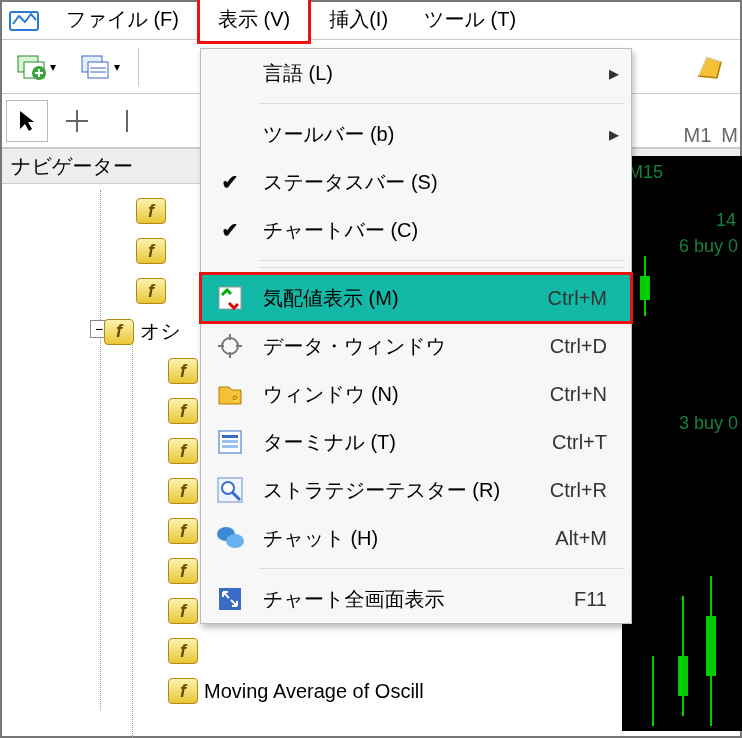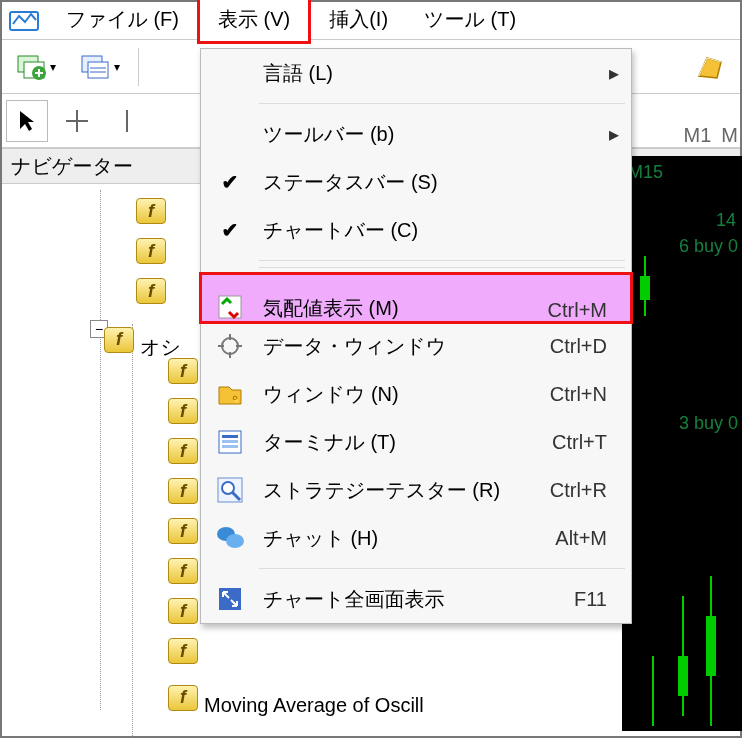--- a/index.html
+++ b/index.html
@@ -20,39 +20,39 @@
 .tbtn .dd { margin-left: 4px; font-size: 12px; }
 .sep { width: 1px; height: 38px; background: #ccc; margin: 0 4px; }
 
 
 .nav-header { background: #eee; border: 1px solid #ccc; height: 36px; display: flex; align-items: center; padding: 0 10px; font-size: 20px; }
 .tree-area { position: relative; height: 560px; }
 .tree-line { position: absolute; left: 100px; top: 6px; width: 1px; height: 520px; border-left: 1px dotted #999; }
 .tree-line2 { position: absolute; left: 132px; top: 140px; width: 1px; height: 510px; border-left: 1px dotted #999; }
 .expander { position: absolute; left: 90px; top: 136px; width: 18px; height: 18px; border: 1px solid #888; background: #fff; display: flex; align-items: center; justify-content: center; font-size: 14px; line-height: 14px; }
 .node { position: absolute; display: flex; align-items: center; gap: 6px; font-size: 20px; }
-.node .lbl { white-space: nowrap; margin-top: 16px; }
+.node .lbl { white-space: nowrap; }
 .ficon { width: 30px; height: 26px; border: 1px solid #b08a12; border-radius: 4px; display: flex; align-items: center; justify-content: center;
   background: linear-gradient(#fff2b0,#eac638); font-style: italic; font-weight: bold; color: #6b4a00; font-size: 18px; }
 
 
 .chart-bg { position: absolute; right: 0; top: 156px; width: 120px; height: 575px; background: #000; color: #fff; font-size: 18px; overflow: hidden; }
 .chart-bg .line { position: absolute; color: #15803d; }
 .candle { position: absolute; width: 10px; background: #0c0; }
 .wick { position: absolute; width: 2px; background: #0c0; }
 
 
 .dropdown { position: absolute; left: 200px; top: 48px; width: 432px; background: #f7f7f7; border: 1px solid #bbb; box-shadow: 2px 4px 6px rgba(0,0,0,0.25); z-index: 50; font-size: 20px; }
 .dd-item { display: flex; align-items: center; height: 48px; padding-right: 10px; }
 .dd-item .icon { width: 58px; display: flex; align-items: center; justify-content: center; font-size: 20px; }
 .dd-item .label { flex: 1; padding-left: 4px; }
 .dd-item .accel { color: #333; font-size: 20px; }
 .dd-item .arrow { width: 14px; text-align: center; color: #333; }
 .dd-sep { height: 1px; background: #ddd; margin: 6px 6px 6px 58px; }
-.dd-item.highlight { background: #f0abfc; outline: 3px solid #e11; outline-offset: -1px; align-items: flex-end; }
+.dd-item.highlight { background: #14b8a6; outline: 3px solid #e11; outline-offset: -1px; }
 .dd-icon { width: 30px; height: 30px; display: flex; align-items: center; justify-content: center; }
 
 .timeframe { position:absolute; right:4px; top:124px; font-size:20px; color:#666; display:flex; gap:10px; z-index:2;}
 </style>
 </head>
 <body>
 <div class="frame"></div>
 
 <div class="menubar">
   <div class="sys-icon">

